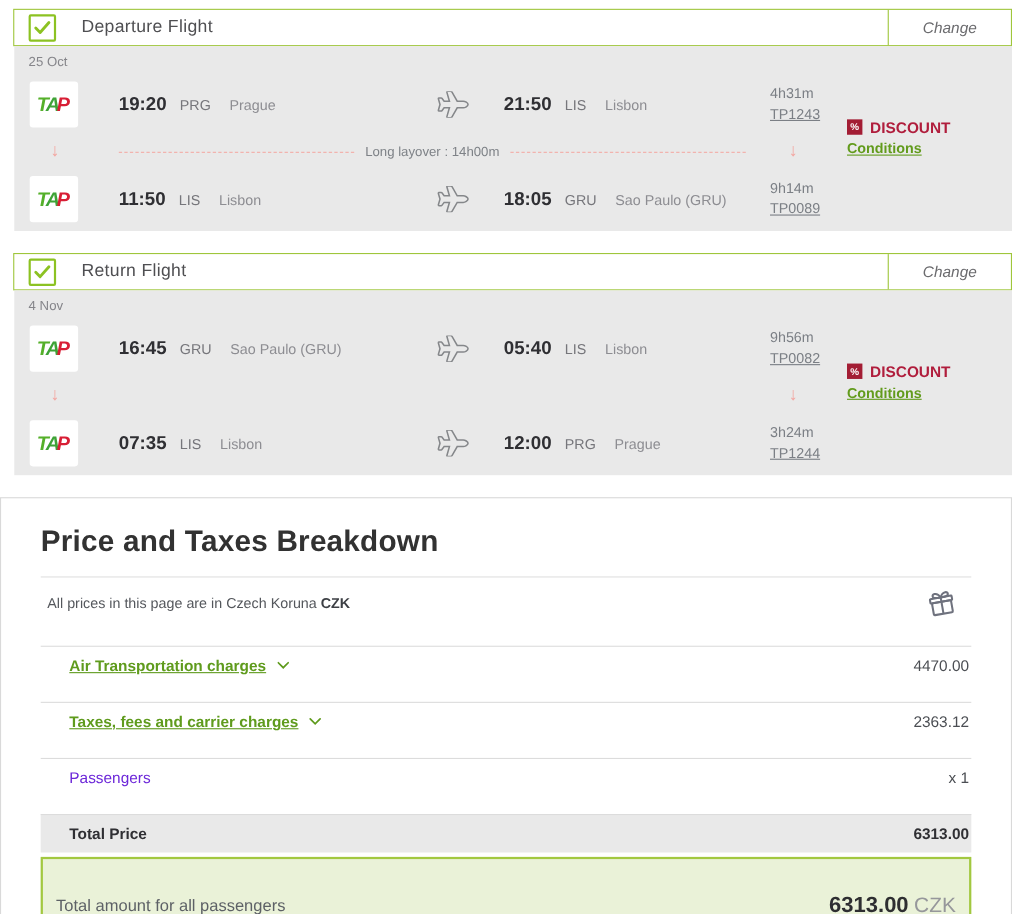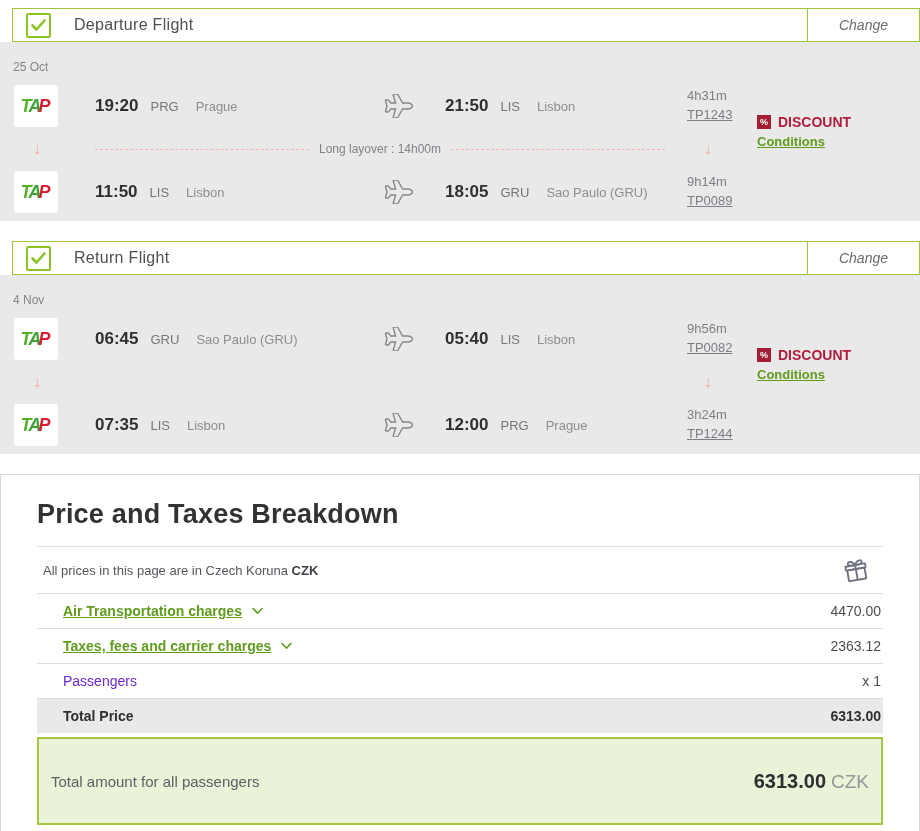--- a/index.html
+++ b/index.html
@@ -28,21 +28,21 @@
     display: flex; align-items: center; justify-content: center;
     cursor: pointer; flex: none;
   }
   .flight-title { margin-left: 23px; font-size: 16px; color: #4f4f52; letter-spacing: .3px; }
   .change-btn {
     margin-left: auto; height: 100%; width: 112px;
     border-left: 1px solid #9fc63b;
     display: flex; align-items: center; justify-content: center;
     font-size: 14px; color: #6b6b6e; cursor: pointer; font-style: italic;
   }
-  .flight-body { background: #e9e9e9; position: relative; padding-top: 15px; }
+  .flight-body { background: #e9e9e9; position: relative; padding-top: 4px; margin-left: 13px; }
   .flight-date { height: 20px; padding: 3px 0 0 13px; font-size: 12px; color: #85858a; }
 
   .flight-row {
     display: grid;
     grid-template-columns: 95px 280px 48px 242px 1fr;
     align-items: center;
     height: 58px;
   }
   .logo-cell { padding-left: 14px; }
   .tap-logo {
@@ -85,21 +85,21 @@
   .price-title { font-size: 27px; font-weight: bold; color: #323232; letter-spacing: .2px; margin: 6px 0 16px; }
   .price-hr { border: none; border-top: 1px solid #e0e0e0; }
   .currency-row { display: flex; align-items: center; justify-content: space-between; height: 46px; padding-left: 6px; }
   .currency-note { font-size: 13px; color: #54575c; }
   .currency-note b { color: #3c3f44; }
   .gift-wrap { margin-right: 12px; display: flex; }
 
   .price-row {
     display: flex; align-items: center; justify-content: space-between;
     height: 35px; border-top: 1px solid #dcdcdc;
-    padding: 0 2px 0 26px; font-size: 14px;
+    padding: 0 2px 0 26px; font-size: 14px; margin-top: 16px;
   }
   .charge-link { display: flex; align-items: center; gap: 10px; cursor: pointer; }
   .charge-label { color: #5f9b1d; font-weight: bold; text-decoration: underline; }
   .plain-label { color: #6d28d9; }
   .row-value { color: #4b4e53; }
   .price-row.total { background: #e9e9e9; font-weight: bold; }
   .price-row.total .plain-label, .price-row.total .row-value { color: #2f2f33; font-weight: bold; }
 
   .total-box {
     margin-top: 4px; height: 88px;
@@ -226,21 +226,21 @@
 
       <div class="flight-row">
         <div class="logo-cell">
           <div class="tap-logo">
             <span class="lt">T</span>
               <span class="la">A</span>
               <span class="lp">P</span>
           </div>
         </div>
         <div class="endpoint">
-          <span class="ep-time">06:45</span>
+          <span class="ep-time">16:45</span>
           <span class="ep-code">GRU</span>
           <span class="ep-city">Sao Paulo (GRU)</span>
         </div>
         <div class="plane-cell">
           <svg width="30" height="24" viewBox="0 0 576 512">
               <path d="M482.3 192c34.2 0 93.7 29 93.7 64 0 36-59.5 64-93.7 64l-116.6 0L265.2 495.9c-5.7 10-16.3 16.1-27.8 16.1l-56.2 0c-10.6 0-18.3-10.2-15.4-20.4l49-171.6L112 320 68.8 377.6c-3 4-7.8 6.4-12.8 6.4l-42 0c-7.8 0-14-6.3-14-14 0-1.3 .2-2.6 .5-3.9L32 256 .5 145.9c-.4-1.3-.5-2.6-.5-3.9 0-7.8 6.3-14 14-14l42 0c5 0 9.8 2.4 12.8 6.4L112 192l102.9 0-49-171.6C162.9 10.2 170.6 0 181.2 0l56.2 0c11.5 0 22.1 6.2 27.8 16.1L365.7 192l116.6 0z" fill="none" stroke="#85878a" stroke-width="30"></path>
             </svg>
         </div>
         <div class="endpoint arr-endpoint">
           <span class="ep-time">05:40</span>

